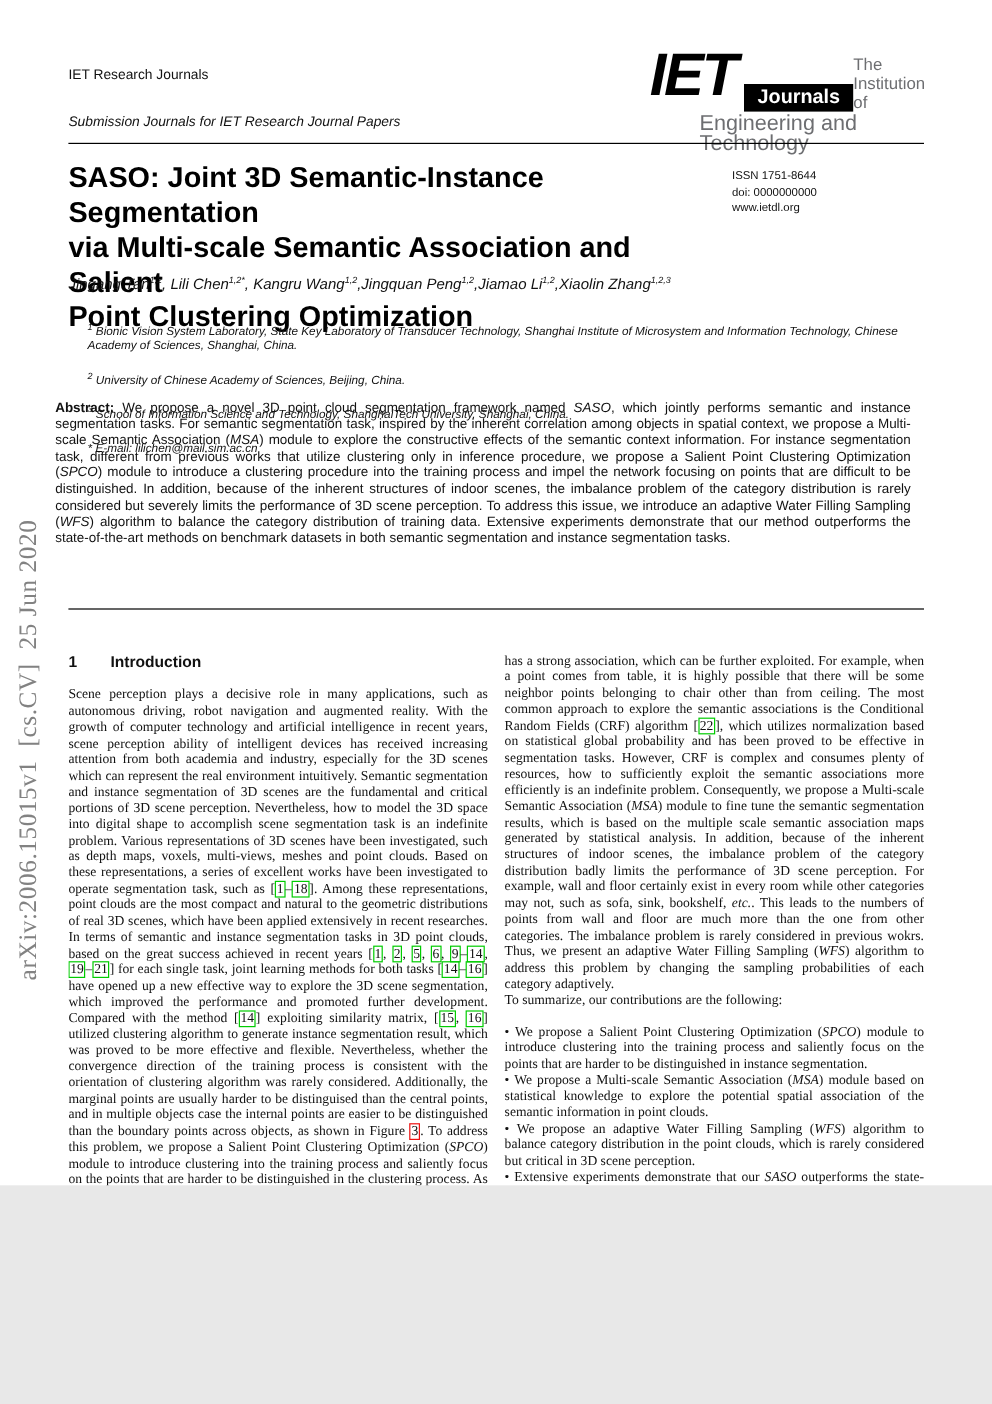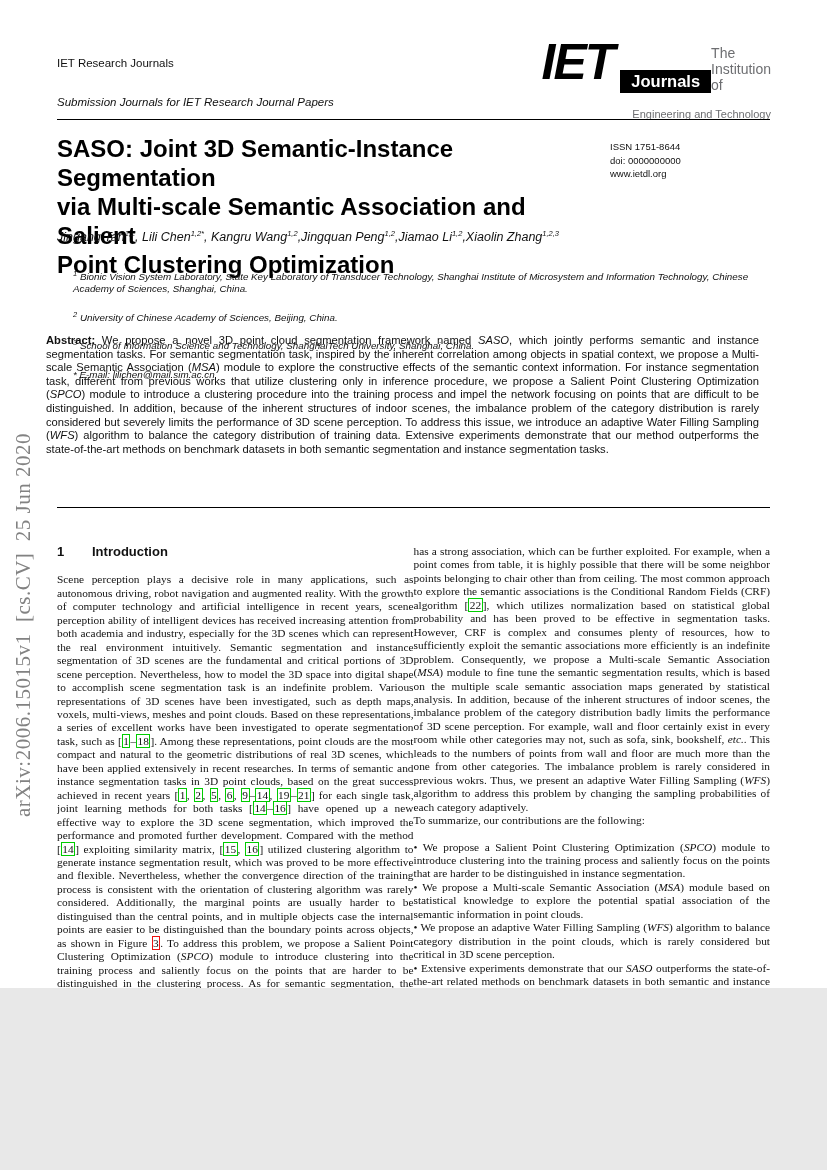--- a/index.html
+++ b/index.html
@@ -8,38 +8,38 @@
 
   
   .journal-name{position:absolute;left:57px;top:57px;font-size:11.5px;}
   .template-note{position:absolute;left:57px;top:96px;font-size:11.5px;font-style:italic;}
   .logo{position:absolute;left:583px;top:42px;width:188px;display:flex;flex-direction:column;align-items:flex-end;}
   .logo-row{display:flex;align-items:flex-start;}
   .iet{font-size:50px;font-weight:700;font-style:italic;line-height:40px;letter-spacing:-2px;color:#000;}
   .logo-col{display:flex;flex-direction:row;align-items:flex-end;margin-left:7px;}
   .badge{background:#000;color:#fff;font-weight:bold;font-size:16.5px;padding:2px 11px;line-height:19px;}
   .inst1{color:#6d6e71;font-size:14px;margin-top:3px;line-height:16px;}
-  .inst2{color:#6d6e71;font-size:11px;line-height:17px;margin-top:13px;}
+  .inst2{color:#6d6e71;font-size:18px;line-height:17px;margin-top:1px;}
   .rule-top{position:absolute;left:57px;top:119px;width:713px;border-top:1.6px solid #000;}
   .rule-mid{position:absolute;left:57px;top:507px;width:713px;border-top:1.6px solid #000;}
 
   
   .paper-title{position:absolute;left:57px;top:134px;width:548px;font-size:24px;font-weight:bold;line-height:29px;color:#000;}
   .issn-block{position:absolute;left:610px;top:140px;font-size:9.5px;line-height:13.5px;}
 
   
   .authors{position:absolute;left:57px;top:230px;width:713px;font-size:12.5px;font-style:italic;}
   .affiliations{position:absolute;left:57px;top:255px;width:713px;font-size:9.8px;font-style:italic;line-height:12.4px;}
   .aff-line{margin:16px;}
 
   
   .abstract{position:absolute;left:46px;top:334px;width:713px;font-size:11.2px;line-height:13.6px;text-align:justify;}
 
   
-  .columns{position:absolute;left:57px;top:545px;width:713px;height:548px;display:flex;gap:0;overflow:hidden;}
+  .columns{position:absolute;left:57px;top:545px;width:713px;height:548px;display:flex;gap:14px;overflow:hidden;}
   .col{flex:1;font-family:"Liberation Serif",serif;font-size:11.35px;line-height:13.45px;text-align:justify;}
   .section-heading{font-family:"Liberation Sans",sans-serif;font-size:13px;font-weight:bold;margin:0 0 15px 0;text-align:left;}
   .sec-num{display:inline-block;width:35px;}
   .body-par{margin:0;}
   .bullets{margin-top:13px;}
   .bullet-item{margin:0;}
 
   
   .it{font-style:italic;}
   .bd{font-weight:bold;}

